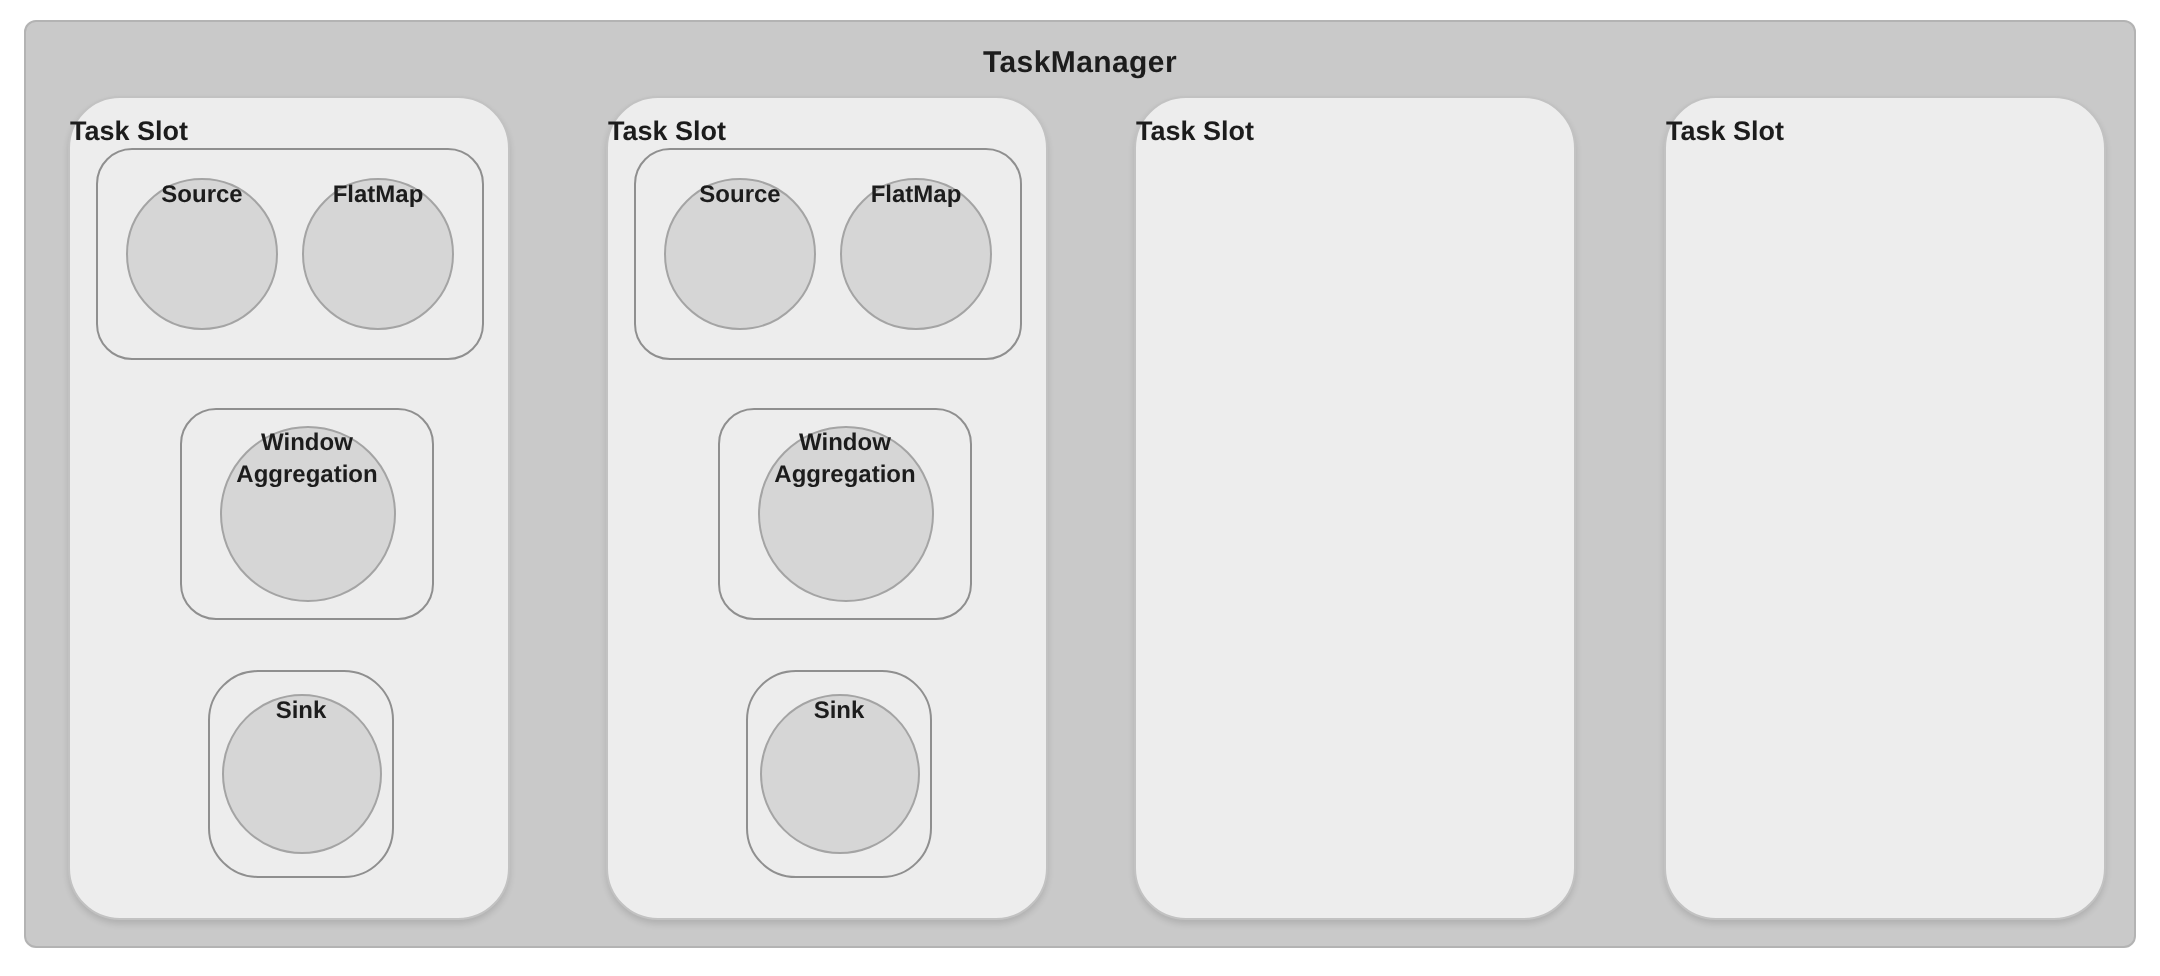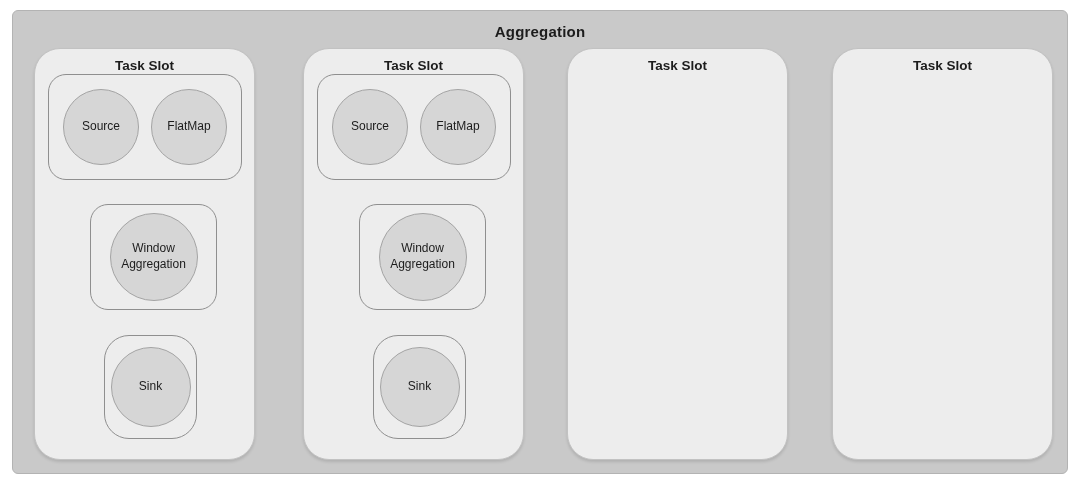--- a/index.html
+++ b/index.html
@@ -46,59 +46,58 @@
     border-radius:26px;
     box-shadow:0 2px 3px rgba(0,0,0,0.12);
   }
   .slot-0{left:21px;}
   .slot-1{left:290px;}
   .slot-2{left:554px;}
   .slot-3{left:819px;}
   .slot-title{
     position:absolute;
     top:9px;left:0;width:100%;
-    text-align:center;
     font-size:13.5px;
     font-weight:bold;
   }
   .group{
     position:absolute;
     border:1.5px solid var(--group-border);
     border-radius:18px;
     display:flex;
     align-items:center;
     justify-content:center;
   }
   .group-pair{left:13px;top:25px;width:194px;height:106px;gap:12px;}
   .group-window{left:55px;top:155px;width:127px;height:106px;}
   .group-sink{left:69px;top:286px;width:93px;height:104px;border-radius:25px;}
   .circle{
     background:var(--circle-fill);
     border:1.5px solid var(--circle-border);
     border-radius:50%;
     display:flex;
-    align-items:center;
+    align-items:flex-start;
     justify-content:center;
     text-align:center;
     font-size:12px;
-    font-weight:normal;
+    font-weight:bold;
     line-height:1.3;
     flex:0 0 auto;
   }
   .c-sm{width:76px;height:76px;}
   .c-lg{width:88px;height:88px;}
   .c-md{width:80px;height:80px;}
   .circle span{display:block;padding:0 4px;}
 </style>
 </head>
 <body>
 
 <div class="canvas">
   <div class="taskmanager">
-    <div class="tm-title">Aggregation</div>
+    <div class="tm-title">TaskManager</div>
 
     <div class="slot slot-0">
       <div class="slot-title">Task Slot</div>
       <div class="group group-pair">
         <div class="circle c-sm">
           <span>Source</span>
         </div>
         <div class="circle c-sm">
           <span>FlatMap</span>
         </div>

